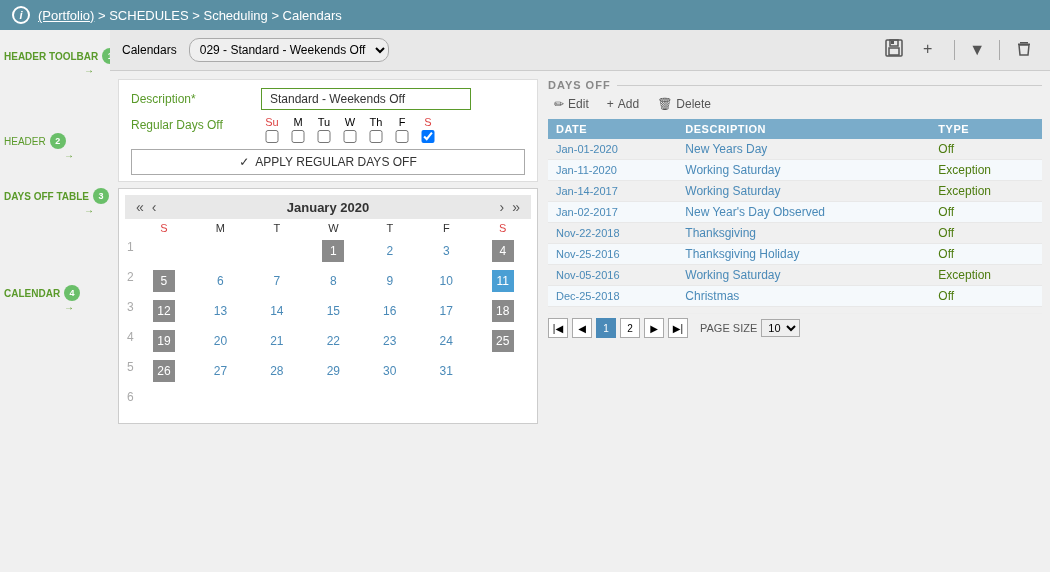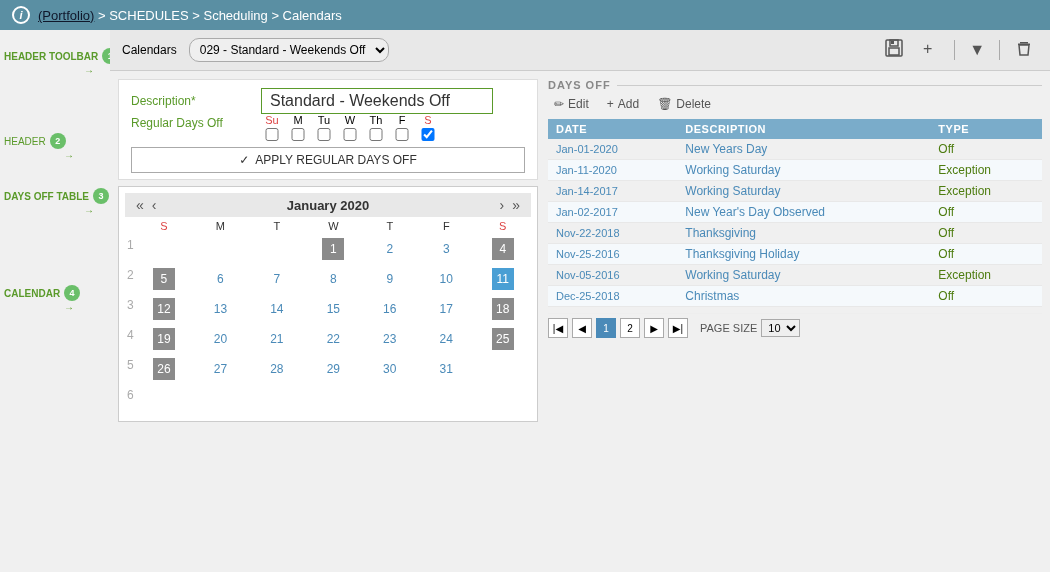--- a/index.html
+++ b/index.html
@@ -2,21 +2,21 @@
 <html><head>
   <meta charset="utf-8">
   <style>
     * { box-sizing: border-box; margin: 0; padding: 0; }
     body { font-family: Arial, sans-serif; font-size: 12px; background: #f0f0f0; width: 1050px; height: 572px; overflow: hidden; }
 
     
     .top-bar { background: #5a8fa3; color: white; padding: 6px 12px; display: flex; align-items: center; gap: 8px; font-size: 13px; }
     .top-bar .info-icon { width: 18px; height: 18px; border: 2px solid white; border-radius: 50%; display: flex; align-items: center; justify-content: center; font-style: italic; font-size: 11px; font-weight: bold; color: white; }
     .top-bar .breadcrumb { color: white; }
-    .top-bar .breadcrumb a { color: #0f172a; text-decoration: underline; cursor: pointer; }
+    .top-bar .breadcrumb a { color: #ffffff; text-decoration: underline; cursor: pointer; }
 
     
     .header-toolbar { background: #e8e8e8; border-bottom: 1px solid #ccc; padding: 6px 12px; display: flex; align-items: center; gap: 8px; }
     .header-toolbar select { padding: 3px 6px; border: 1px solid #aaa; border-radius: 10px; font-size: 12px; min-width: 200px; }
     .header-toolbar .toolbar-label { font-size: 12px; color: #000000; margin-right: 4px; }
     .toolbar-spacer { flex: 1; }
     .toolbar-btn { background: none; border: none; cursor: pointer; padding: 2px 4px; font-size: 16px; color: #555; }
     .toolbar-sep { width: 1px; height: 20px; background: #aaa; margin: 0 2px; }
     .apply-btn { border: 1px solid #aaa; background: white; padding: 5px 16px; cursor: pointer; font-size: 12px; color: #333; display: flex; align-items: center; gap: 6px; margin-top: 6px; width: 100%; justify-content: center; }
 
@@ -125,23 +125,23 @@
             <path d="M5 7h10l-1 10H6L5 7z" fill="none" stroke="#555" stroke-width="1.5"></path>
           </svg>
       </button>
     </div>
 
     <div style="display:flex; flex:1; padding:8px 8px 4px 8px; gap:10px; overflow:hidden;">
 
       <div style="display:flex; flex-direction:column; gap:6px; width:420px; flex-shrink:0;">
 
         <div style="border:1px solid #ddd; padding:8px 12px 6px; background:white;">
-          <div style="display:flex; align-items:center; ">
+          <div style="display:flex; align-items:center; margin-bottom:6px;">
             <span style="color:#5a9a2a; font-size:12px; width:130px;">Description*</span>
-            <input type="text" style="border: 1px solid rgb(90, 154, 42); padding: 3px 8px; font-size: 16px; width: 232px; color: rgb(51, 51, 51);" value="Standard - Weekends Off">
+            <input type="text" style="border: 1px solid rgb(90, 154, 42); padding: 3px 8px; font-size: 12px; width: 210px; color: rgb(51, 51, 51);" value="Standard - Weekends Off">
           </div>
           <div style="display:flex; align-items:flex-start;">
             <span style="color:#5a9a2a; font-size:12px; width:130px; padding-top:2px;">Regular Days Off</span>
             <div style="display:flex; flex-direction:column; gap:2px;">
               <div style="display:flex; gap:4px;">
                 <span style="width:22px; text-align:center; font-size:11px; color:#d44;">Su</span>
                 <span style="width:22px; text-align:center; font-size:11px;">M</span>
                 <span style="width:22px; text-align:center; font-size:11px;">Tu</span>
                 <span style="width:22px; text-align:center; font-size:11px;">W</span>
                 <span style="width:22px; text-align:center; font-size:11px;">Th</span>

